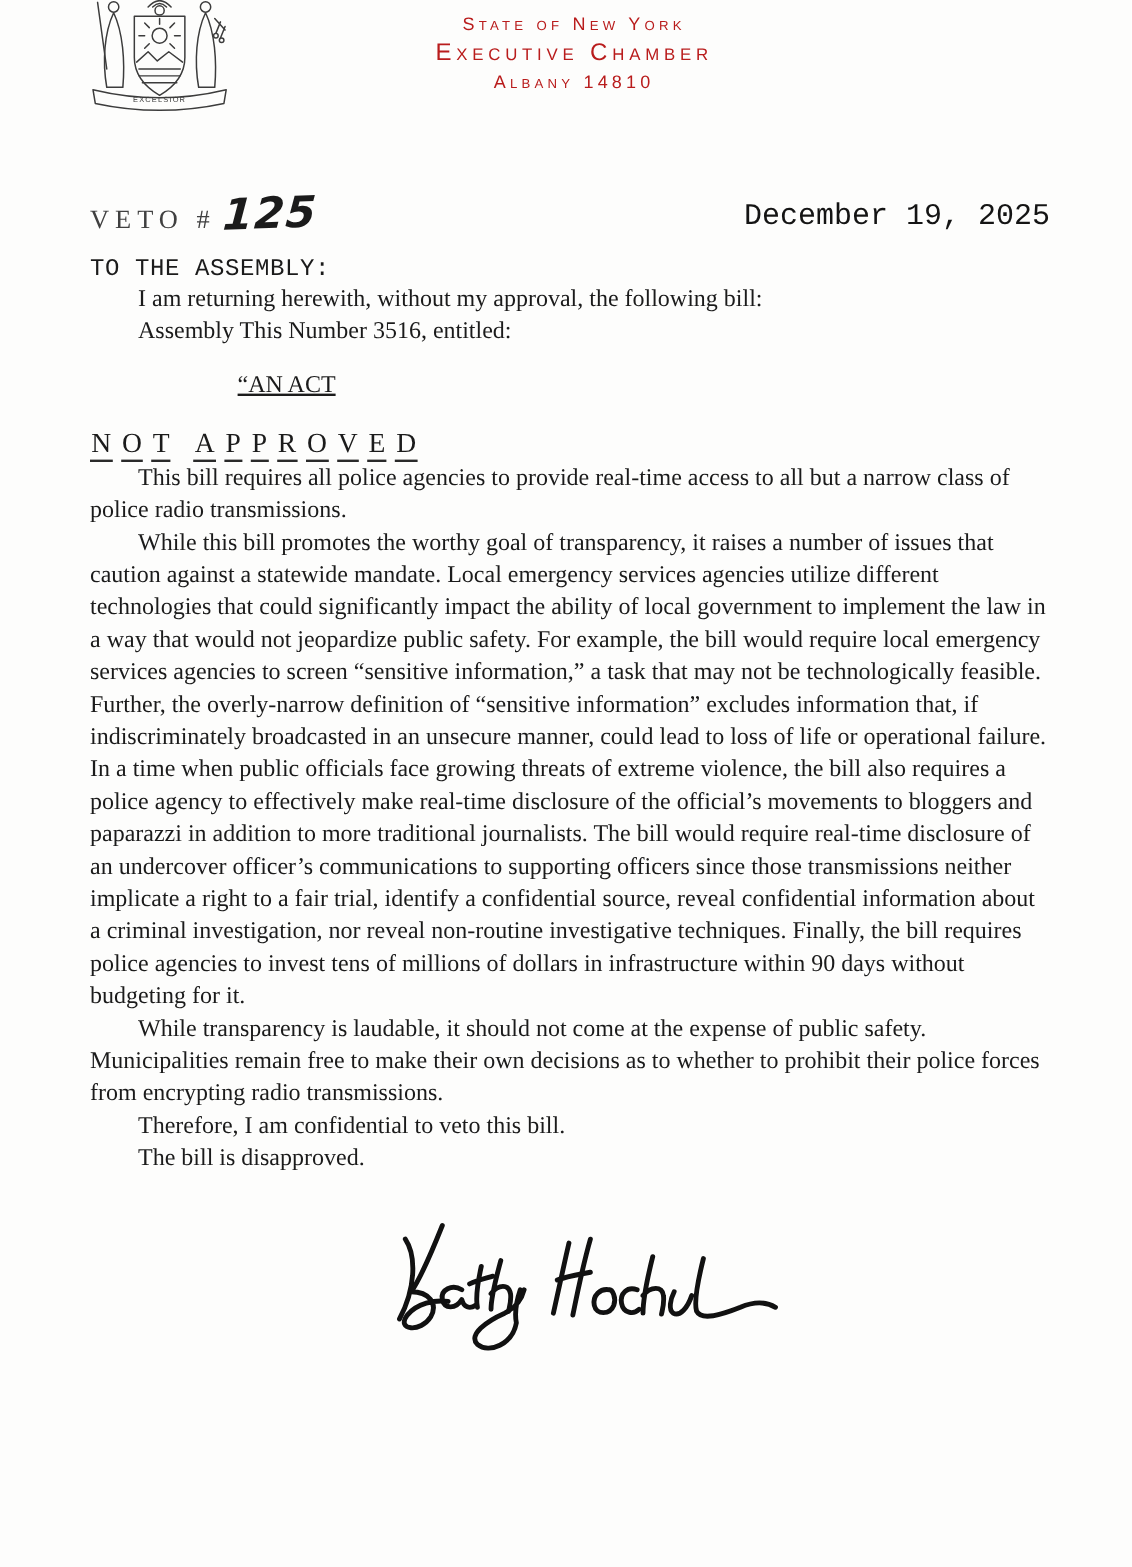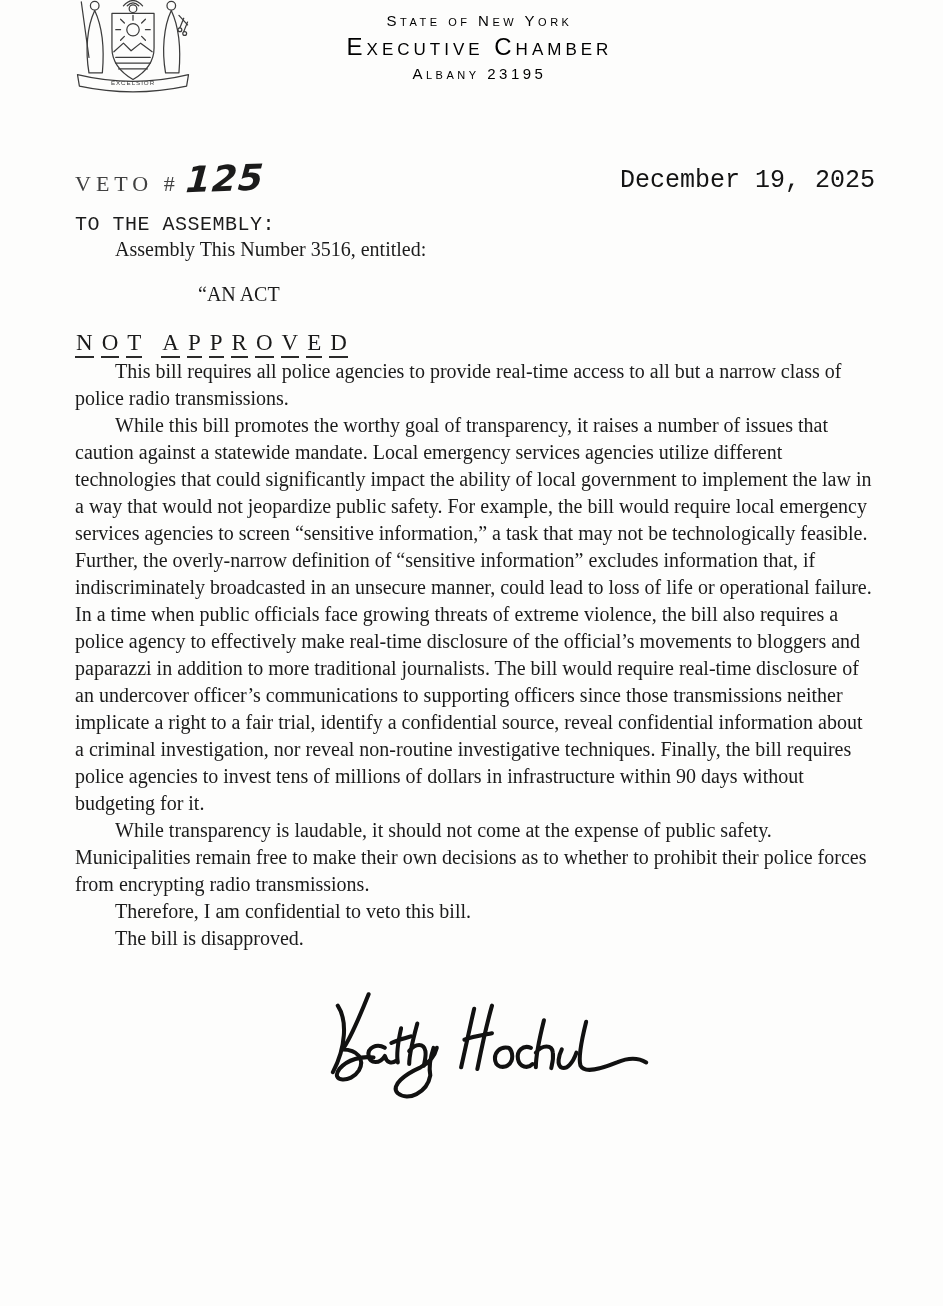--- a/index.html
+++ b/index.html
@@ -14,24 +14,24 @@
   }
   .content{padding:0 68px 0 75px;}
 
   
   .header{position:relative;height:100px;}
   .seal{position:absolute;left:66px;top:-4px;width:134px;height:100px;}
   .letterhead{
     position:absolute;left:50%;top:12px;transform:translateX(-47%);
     text-align:center;
     font-family:"Liberation Sans", sans-serif;
-    color:#000000;
+    color:#b91c1c;
   }
   .lh-line1{font-size:15px;font-variant:small-caps;letter-spacing:3.5px;}
-  .lh-line2{font-size:24px;font-variant:small-caps;letter-spacing:4px;margin-top:4px;}
+  .lh-line2{font-size:20px;font-variant:small-caps;letter-spacing:4px;margin-top:4px;}
   .lh-line3{font-size:15px;font-variant:small-caps;letter-spacing:3.5px;margin-top:4px;}
 
   
   .veto-row{margin-top:58px;display:flex;justify-content:space-between;align-items:flex-start;}
   .veto-label{
     font-family:Liberation Serif, serif;
     font-size:22px;letter-spacing:5px;font-weight:500;color:#404040;
   }
   .veto-number{
     display:inline-block;
@@ -44,21 +44,21 @@
     font-family:"Liberation Mono", "DejaVu Sans Mono", monospace;
     font-size:25px;margin-top:8px;color:#141414;
   }
 
   .salutation{margin-top:14px;font-size:20px;letter-spacing:0.5px;font-family:Liberation Mono, monospace;}
 
   p.body-p{font-size:20px;line-height:27px;margin:0;text-indent:40px;text-align:left;}
   .mt20{margin-top:20px;} .mt18{margin-top:18px;} .mt22{margin-top:22px;} .mt12{margin-top:12px;}
 
   
-  .act-block{display:flex;margin-top:18px;margin-left:123px;}
+  .act-block{display:flex;margin-top:18px;margin-left:123px;text-decoration:underline;}
   .act-label{font-size:20px;line-height:27px;white-space:nowrap;}
   .act-text{font-size:20px;line-height:27px;margin-left:14px;width:620px;}
 
   
   .not-approved{margin-top:22px;font-size:23px;letter-spacing:0;}
   .not-approved .letter{
     display:inline-block;border-bottom:2px solid #2a2a2a;
     padding:0 1px 1px 1px;margin-right:7px;line-height:1.1;
   }
   .not-approved .gap{display:inline-block;width:12px;}
@@ -96,35 +96,36 @@
         <circle cx="119" cy="33" r="2"></circle>
         <circle cx="124" cy="37" r="2"></circle>
 
         <path d="M12,80 Q70,94 128,80 L126,92 Q70,104 14,92 Z"></path>
       </g>
       <text x="70" y="91" text-anchor="middle" font-size="6.5" letter-spacing="1" fill="#3c3c3c" font-family="Liberation Sans, sans-serif">EXCELSIOR</text>
     </svg>
     <div class="letterhead">
       <div class="lh-line1">State of New York</div>
       <div class="lh-line2">Executive Chamber</div>
-      <div class="lh-line3">Albany 23195</div>
+      <div class="lh-line3">Albany 14810</div>
     </div>
   </div>
 
   <div class="content">
 
     <div class="veto-row">
       <div>
         <span class="veto-label">VETO #</span><span class="veto-number">125</span>
       </div>
       <div class="date">December 19, 2025</div>
     </div>
 
     <div class="salutation">TO THE ASSEMBLY:</div>
 
+    <p class="body-p mt22">I am returning herewith, without my approval, the following bill:</p>
 
     <p class="body-p mt20">Assembly This Number 3516, entitled:</p>
 
     <div class="act-block">
       <div class="act-label">“AN ACT</div>
     </div>
 
     <div class="not-approved"><span class="letter">N</span><span class="letter">O</span><span class="letter">T</span><span class="gap"></span><span class="letter">A</span><span class="letter">P</span><span class="letter">P</span><span class="letter">R</span><span class="letter">O</span><span class="letter">V</span><span class="letter">E</span><span class="letter">D</span></div>
 
     <p class="body-p mt20">This bill requires all police agencies to provide real-time access to all but a narrow class of police radio transmissions.</p>

